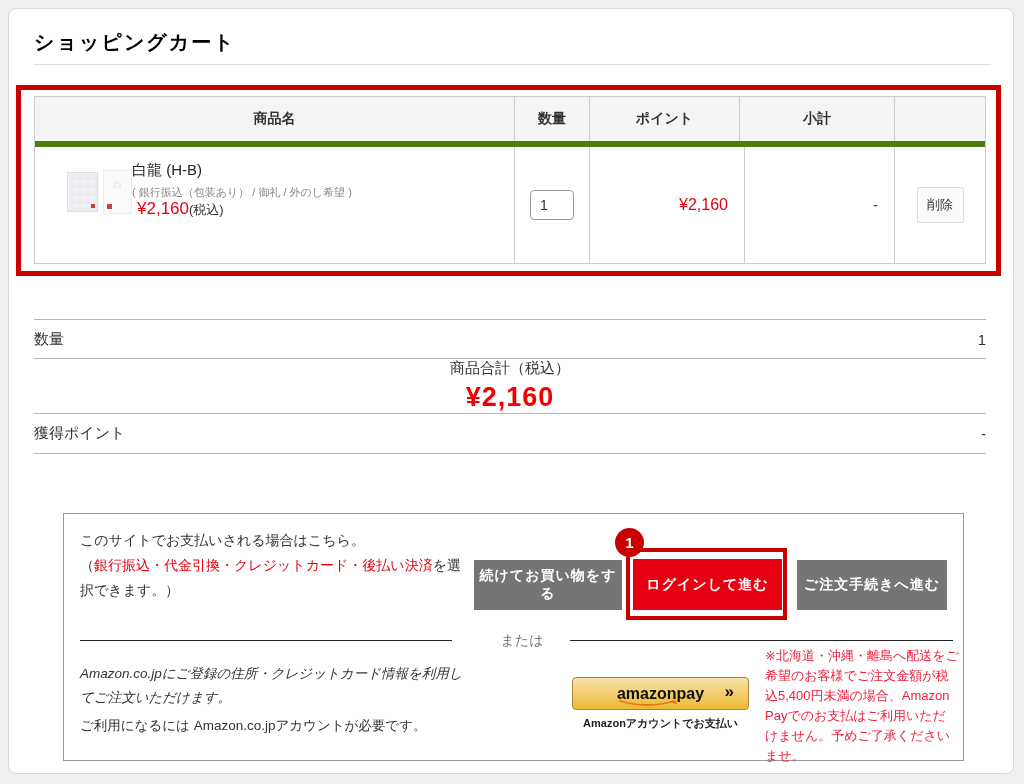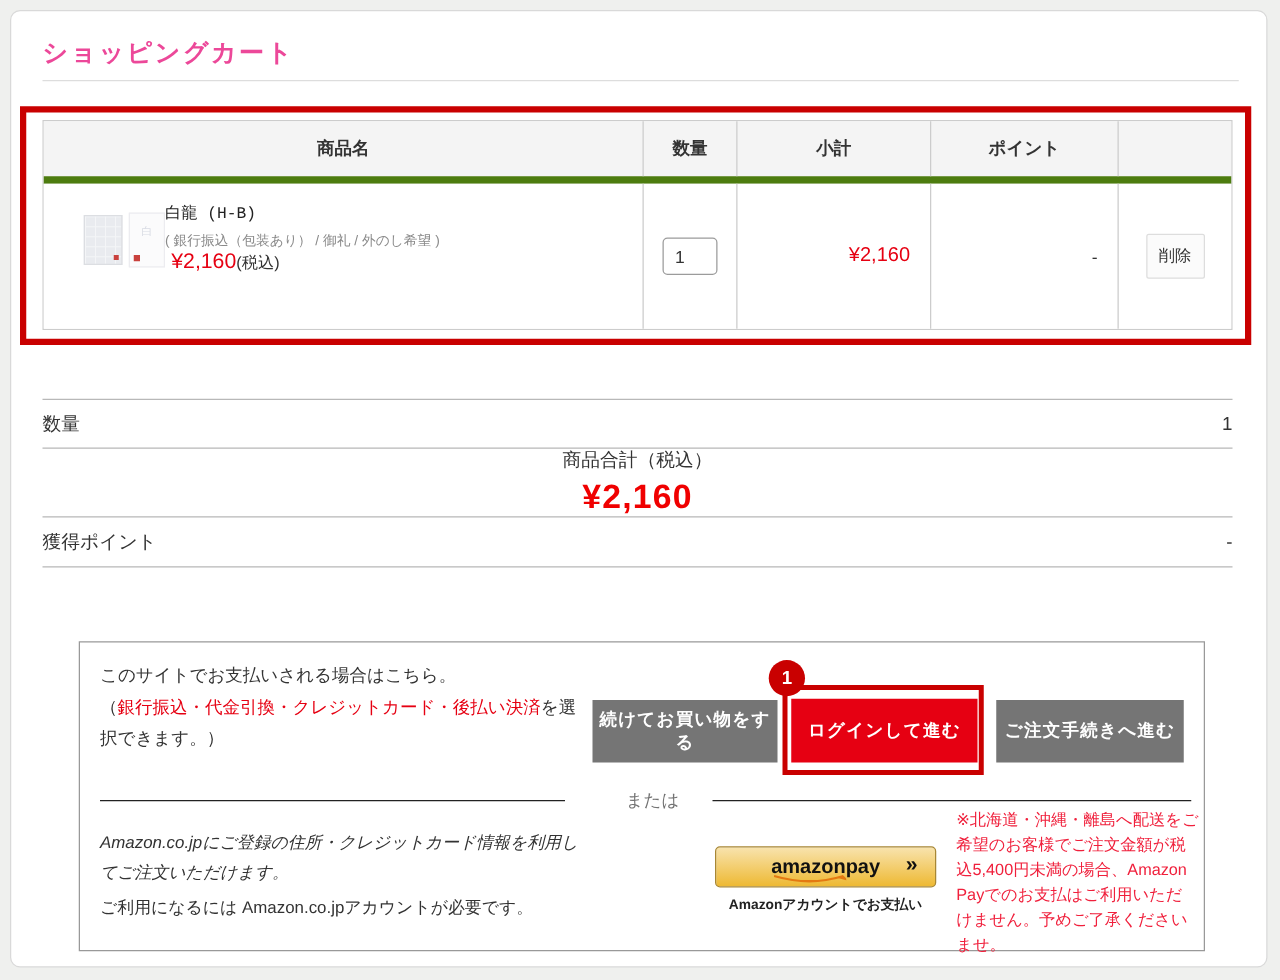--- a/index.html
+++ b/index.html
@@ -9,21 +9,21 @@
     font-family:"Liberation Sans","DejaVu Sans",sans-serif;
     color:#333;
     position:relative;
   }
   .page {
     position:absolute; left:8px; top:8px; width:1006px; height:766px;
     background:#fff; border:1px solid #d9d9d9; border-radius:8px;
   }
   .page-title {
     position:absolute; left:25px; top:20px;
-    font-size:20px; font-weight:bold; color:#ec4899; letter-spacing:2px;
+    font-size:20px; font-weight:bold; color:#000000; letter-spacing:2px;
   }
   .top-divider {
     position:absolute; left:25px; top:55px; width:957px; height:1px; background:#ddd;
   }
 
   
   .ann-box { position:absolute; border:5px solid #c90000; z-index:40; pointer-events:none; }
   .ann-table { left:7px; top:76px; width:985px; height:191px; }
   .ann-login { left:617px; top:539px; width:161px; height:72px; border-width:4px; }
   .ann-badge {
@@ -55,21 +55,21 @@
     background-size:8px 8px;
   }
   .thumb1::after{ content:""; position:absolute; right:2px; bottom:3px; width:4px; height:4px; background:#c9413d; }
   .thumb2 {
     position:absolute; left:68px; top:23px; width:29px; height:44px;
     background:#fbfbfc; border:1px solid #ececf0;
   }
   .thumb2::after{ content:""; position:absolute; left:3px; bottom:4px; width:5px; height:5px; background:#c9413d; }
   .thumb2::before{ content:"白"; position:absolute; left:9px; top:8px; font-size:9px; color:#d9dce4; }
 
-  .prod-name { position:absolute; left:97px; top:14px; font-size:13px; color:#222;font-family:Liberation Mono, monospace; }
+  .prod-name { position:absolute; left:97px; top:14px; font-size:15px; color:#222; }
   .prod-options { position:absolute; left:97px; top:38px; font-size:11px; color:#8a8a8a; }
   .prod-price { position:absolute; left:102px; top:52px; font-size:17px; color:#e60012; }
   .prod-price .tax { font-size:13px; color:#333; }
   .prod-bag { position:absolute; left:82px; top:87px; font-size:13px; color:#333; }
   .prod-bag .bagprice { color:#e60012; margin-left:12px; }
 
   .qty-input {
     width:44px; height:30px; border:1px solid #9b9b9b; border-radius:4px;
     font-size:14px; padding-left:9px; color:#333; background:#fff;
     font-family:"Liberation Sans","DejaVu Sans",sans-serif;
@@ -134,22 +134,22 @@
 
 <div class="page">
 
   <h1 class="page-title">ショッピングカート</h1>
   <div class="top-divider"></div>
 
   <div class="cart-table">
     <div class="t-row t-head">
       <div class="t-cell th col-product">商品名</div>
       <div class="t-cell th col-qty">数量</div>
+      <div class="t-cell th col-pts">ポイント</div>
       <div class="t-cell th col-sub">小計</div>
-      <div class="t-cell th col-pts">ポイント</div>
       <div class="t-cell th col-act"></div>
     </div>
     <div class="t-row t-body">
       <div class="t-cell col-product">
         <div class="thumb1"></div>
         <div class="thumb2"></div>
         <div class="prod-name">白龍 (H-B)</div>
         <div class="prod-options">( 銀行振込（包装あり） / 御礼 / 外のし希望 )</div>
         <div class="prod-price"><span>¥2,160</span><span class="tax">(税込)</span></div>
       </div>

